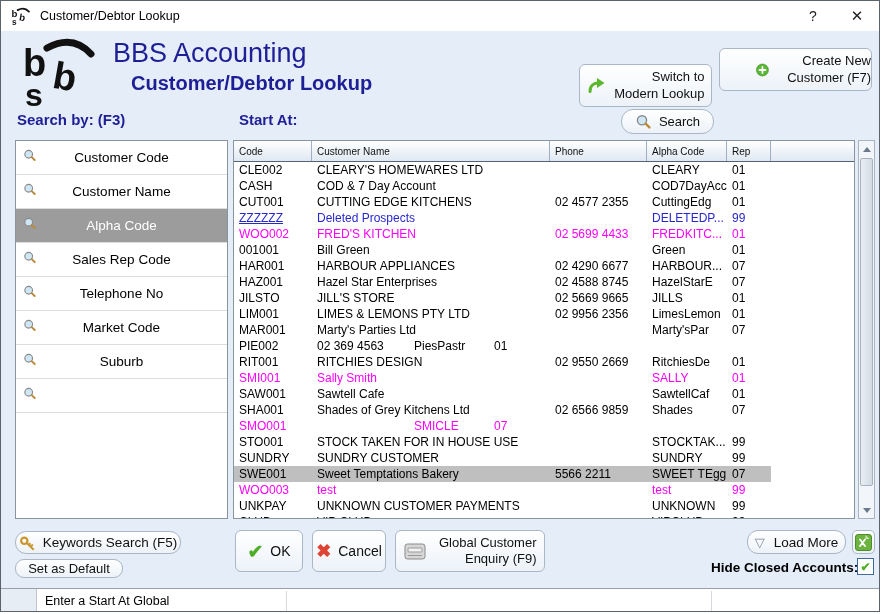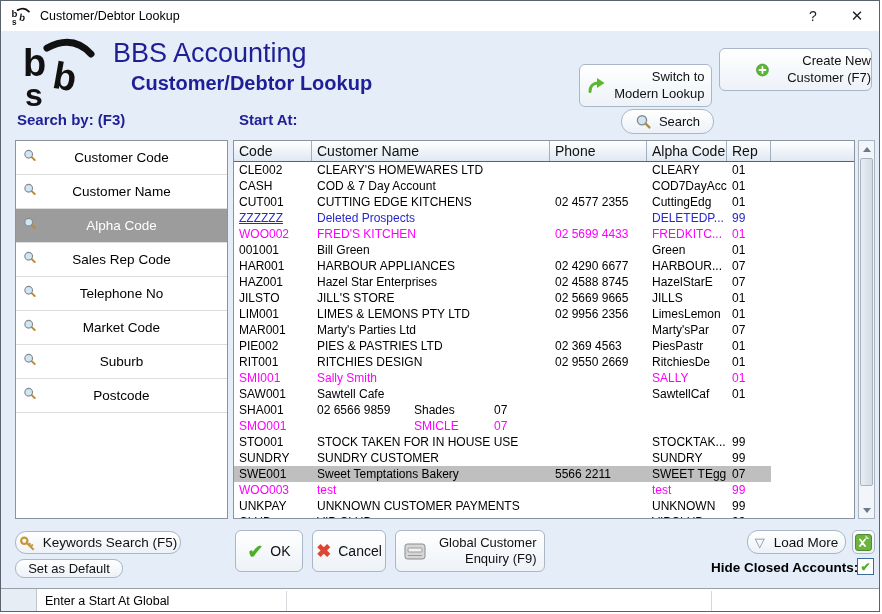--- a/index.html
+++ b/index.html
@@ -40,21 +40,21 @@
   .sidebar { position:absolute; left:14px; top:139px; width:213px; height:379px; background:#fff; border:1px solid #8a949e; }
   .sb-item { position:relative; height:34px; display:flex; align-items:center; border-bottom:1px solid #ddd; }
   .sb-item .mag { position:absolute; left:7px; top:8px; }
   .sb-item .sb-label { flex:1; text-align:center; font-size:13.5px; color:#000; }
   .sb-item.selected { background:#9c9c9c; }
   .sb-item.selected .sb-label { color:#fff; }
 
   
   .tablebox { position:absolute; left:232px; top:139px; width:622px; height:379px; background:#fff; border:1px solid #8a949e; overflow:hidden; }
   .thead { display:flex; height:21px; background:linear-gradient(#ffffff,#dfe8f2); border-bottom:1px solid #54627a; }
-  .th { display:flex; align-items:center; padding-left:5px; font-size:14px; color:#111; border-right:1px solid #9fb0c2; white-space:nowrap; overflow:hidden; }
+  .th { display:flex; align-items:center; padding-left:5px; font-size:10px; color:#111; border-right:1px solid #9fb0c2; white-space:nowrap; overflow:hidden; }
   .th.fill { flex:1; border-right:none; }
   .trow { display:flex; height:16px; align-items:center; font-size:12px; color:#000; width:537px; }
   .trow.selected { background:var(--selected-row); }
   .trow.partial { height:6px; overflow:hidden; align-items:flex-start; }
   .trow.partial .cell { line-height:16px; }
   .cell { padding-left:5px; white-space:nowrap; overflow:hidden; }
   .col0 { width:78px; } .col1 { width:238px; } .col2 { width:97px; } .col3 { width:80px; } .col4 { width:44px; }
   .c-blue .cell { color:var(--row-blue); }
   .c-magenta .cell { color:var(--magenta); }
   .u { text-decoration:underline; }
@@ -187,21 +187,20 @@
             <circle cx="6.5" cy="6" r="4.4" fill="#cfe6f5" stroke="#888" stroke-width="1.3"></circle>
             <line x1="9.9" y1="9.3" x2="13.4" y2="12.6" stroke="#b98a3a" stroke-width="2.2" stroke-linecap="round"></line>
           </svg></span>
         <span class="sb-label">Suburb</span>
       </div>
       <div class="sb-item">
         <span class="mag"><svg width="14" height="14" viewBox="0 0 16 16">
             <circle cx="6.5" cy="6" r="4.4" fill="#cfe6f5" stroke="#888" stroke-width="1.3"></circle>
             <line x1="9.9" y1="9.3" x2="13.4" y2="12.6" stroke="#b98a3a" stroke-width="2.2" stroke-linecap="round"></line>
           </svg></span>
-        <span class="sb-label">Postcode</span>
       </div>
     </div>
 
   <div class="tablebox">
     <div class="thead">
         <div class="th col0">Code</div>
         <div class="th col1">Customer Name</div>
         <div class="th col2">Phone</div>
         <div class="th col3">Alpha Code</div>
         <div class="th col4">Rep</div>
@@ -280,21 +279,20 @@
         </div>
         <div class="trow c-normal">
           <span class="cell col0">MAR001</span>
           <span class="cell col1">Marty's Parties Ltd</span>
           <span class="cell col2"></span>
           <span class="cell col3">Marty'sPar</span>
           <span class="cell col4">07</span>
         </div>
         <div class="trow c-normal">
           <span class="cell col0">PIE002</span>
-          <span class="cell col1">PIES &amp; PASTRIES LTD</span>
           <span class="cell col2">02 369 4563</span>
           <span class="cell col3">PiesPastr</span>
           <span class="cell col4">01</span>
         </div>
         <div class="trow c-normal">
           <span class="cell col0">RIT001</span>
           <span class="cell col1">RITCHIES DESIGN</span>
           <span class="cell col2">02 9550 2669</span>
           <span class="cell col3">RitchiesDe</span>
           <span class="cell col4">01</span>
@@ -308,20 +306,21 @@
         </div>
         <div class="trow c-normal">
           <span class="cell col0">SAW001</span>
           <span class="cell col1">Sawtell Cafe</span>
           <span class="cell col2"></span>
           <span class="cell col3">SawtellCaf</span>
           <span class="cell col4">01</span>
         </div>
         <div class="trow c-normal">
           <span class="cell col0">SHA001</span>
+          <span class="cell col1">Shades of Grey Kitchens Ltd</span>
           <span class="cell col2">02 6566 9859</span>
           <span class="cell col3">Shades</span>
           <span class="cell col4">07</span>
         </div>
         <div class="trow c-magenta">
           <span class="cell col0">SMO001</span>
           <span class="cell col2"></span>
           <span class="cell col3">SMICLE</span>
           <span class="cell col4">07</span>
         </div>

